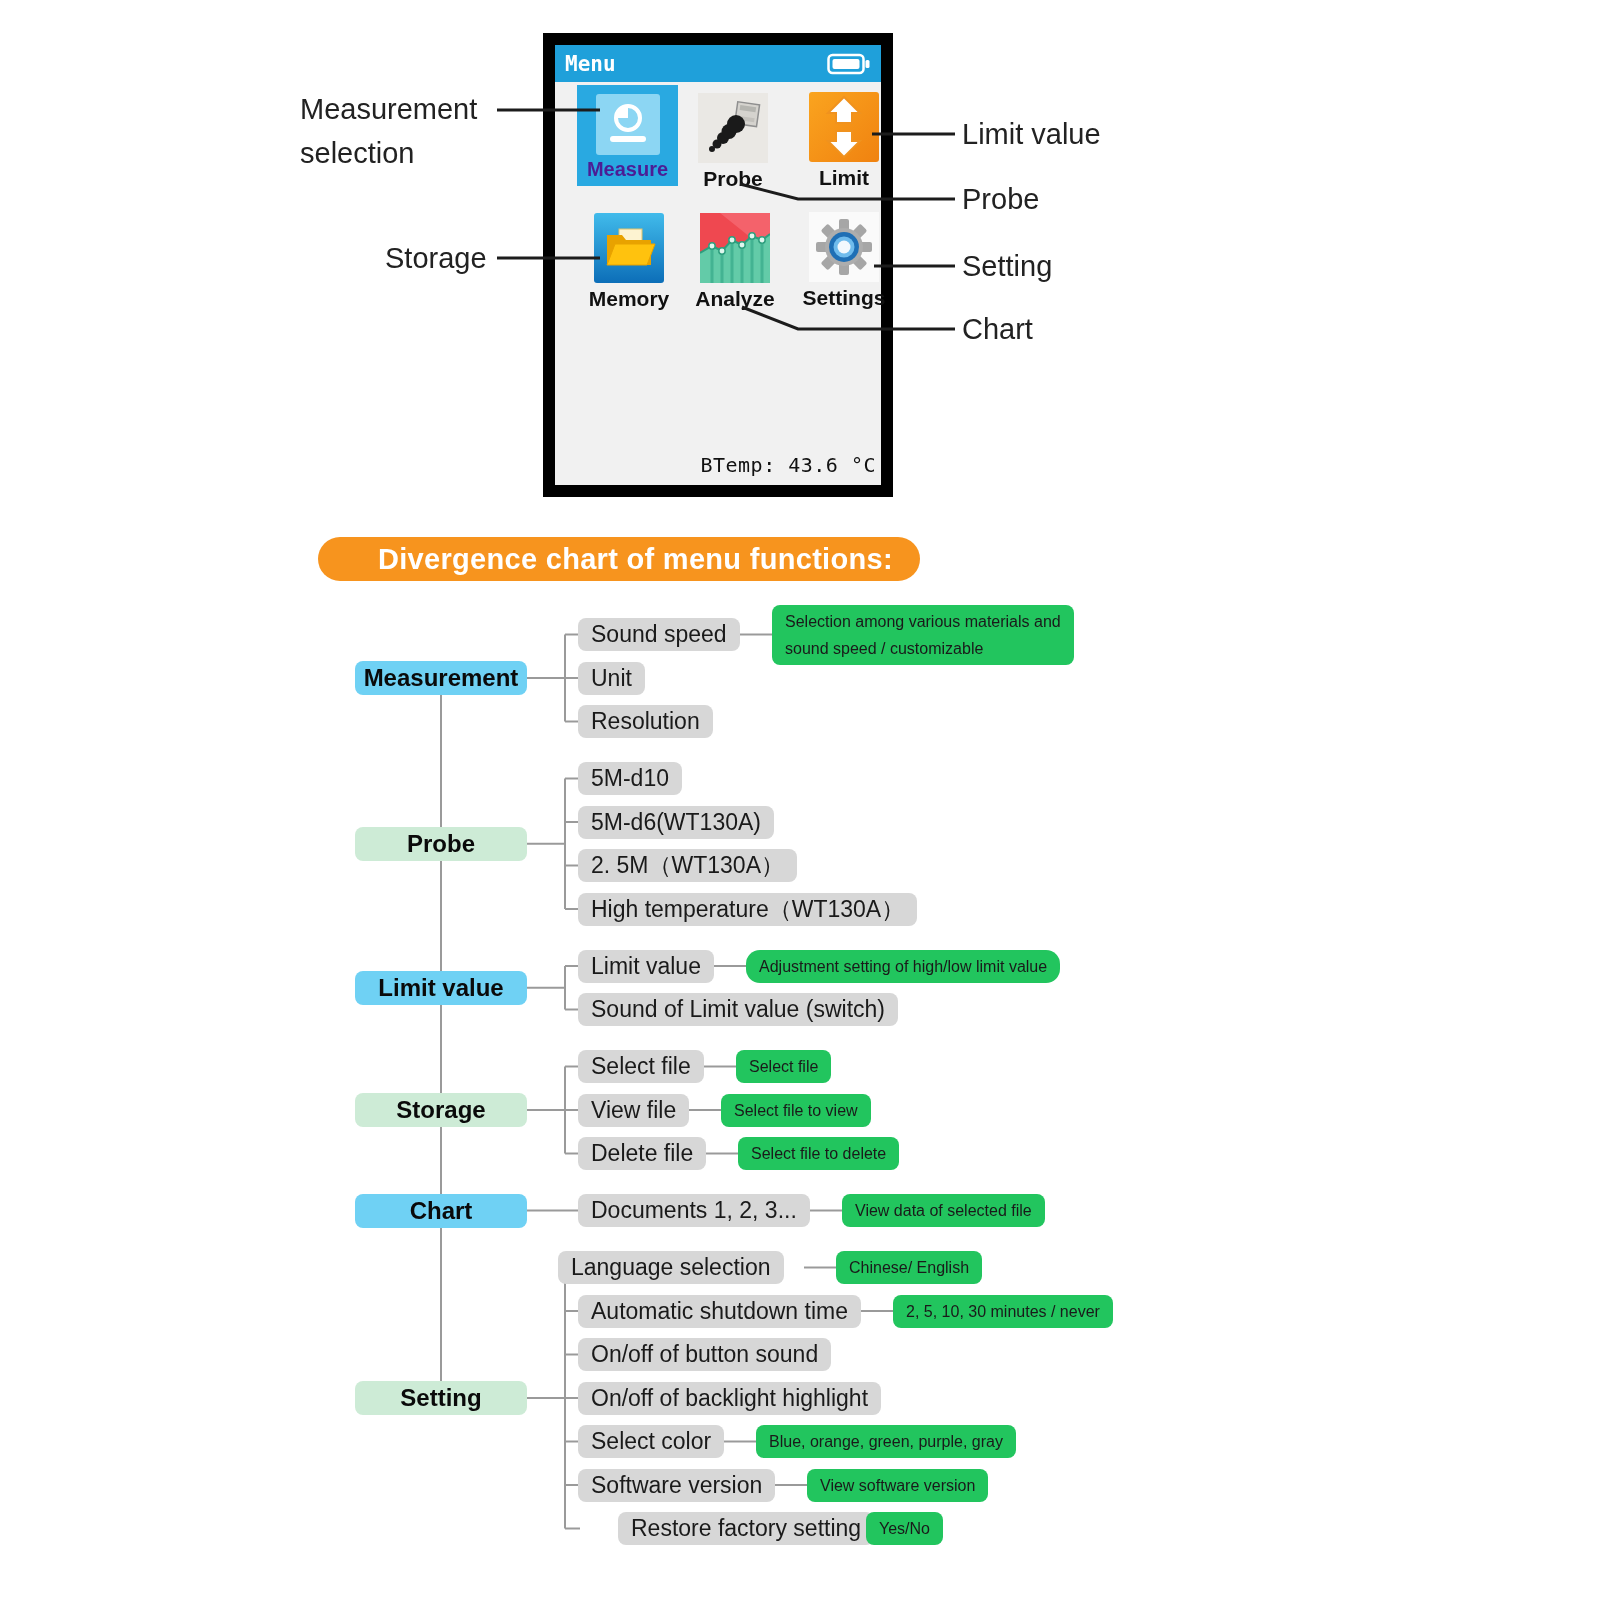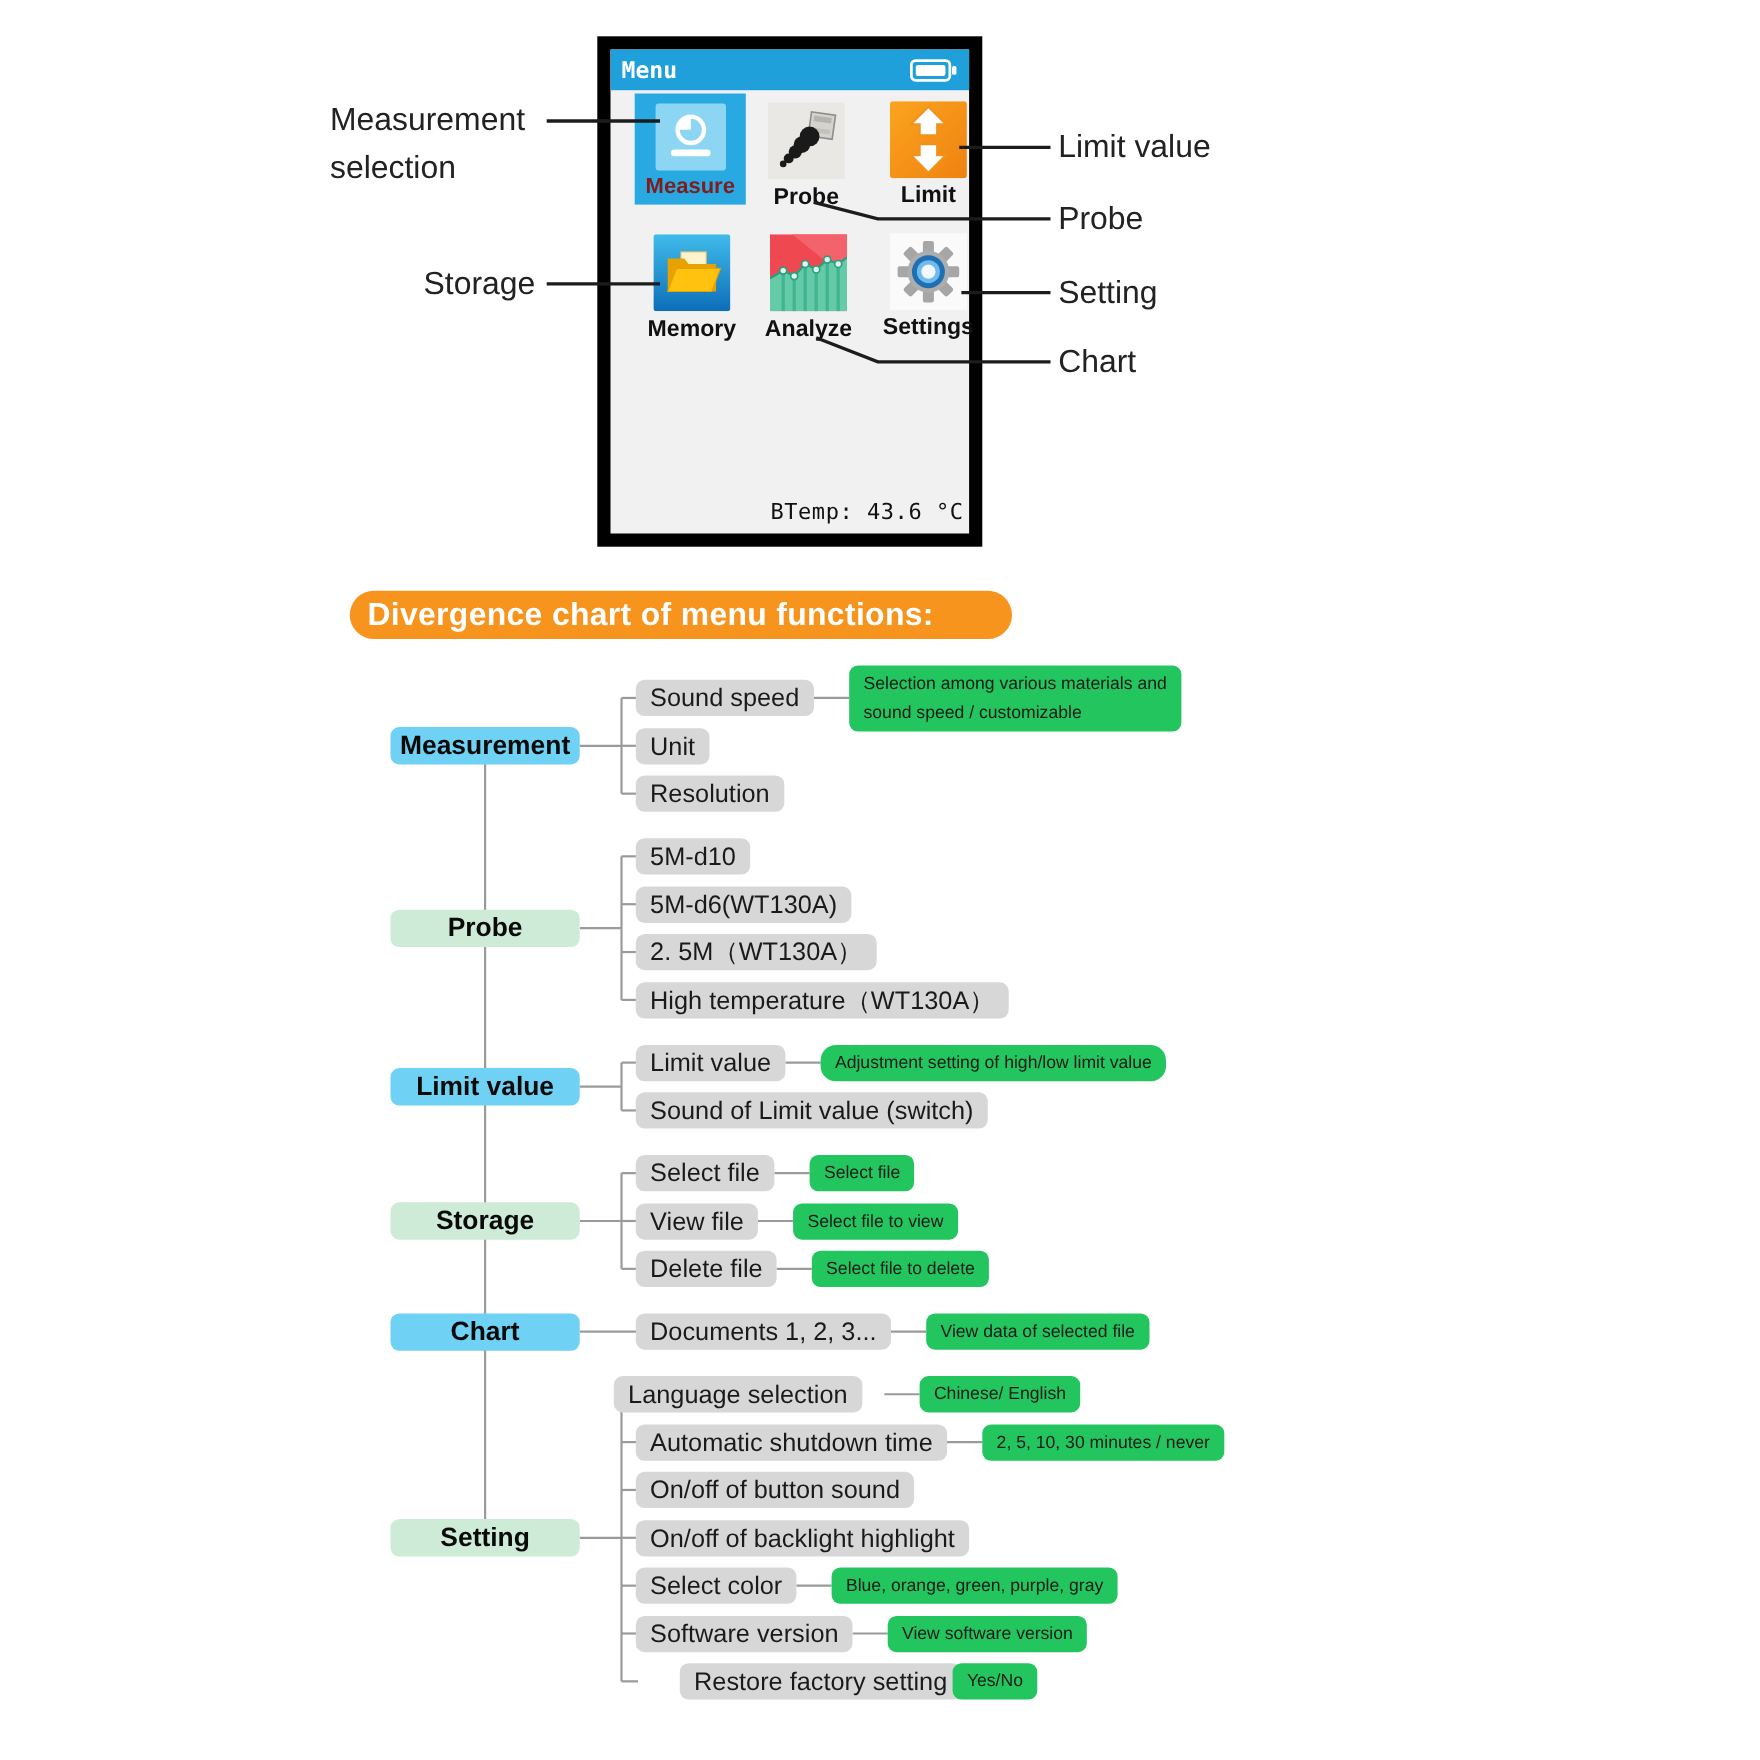--- a/index.html
+++ b/index.html
@@ -15,31 +15,31 @@
   .device-screen{position:absolute;left:555px;top:45px;width:326px;height:440px;background:#f1f1f1;}
   .titlebar{position:absolute;left:555px;top:45px;width:326px;height:37px;background:#1fa0da;
             display:flex;align-items:center;justify-content:space-between;padding:0 10px;box-sizing:border-box;}
   .titlebar .t{color:#fff;font-family:"DejaVu Sans Mono", monospace;font-weight:bold;font-size:21px;}
   .tile{position:absolute;width:90px;display:flex;flex-direction:column;align-items:center;}
   .tile .lbl{margin-top:4px;font-weight:bold;font-size:21px;color:#111;}
   .tile-selected{position:absolute;left:577px;top:85px;width:101px;height:101px;background:#29a9e1;
                  display:flex;flex-direction:column;align-items:center;}
   .tile-selected .inner{margin-top:9px;width:64px;height:61px;background:#8cd6f3;border-radius:3px;
                         display:flex;align-items:center;justify-content:center;}
-  .tile-selected .lbl{margin-top:3px;font-weight:bold;font-size:20px;color:#7f1d1d;}
+  .tile-selected .lbl{margin-top:3px;font-weight:bold;font-size:20px;color:#4c1d95;}
   .status{position:absolute;left:600px;top:453px;width:276px;text-align:right;
           font-family:"DejaVu Sans Mono", monospace;font-size:20px;color:#111;letter-spacing:.5px;}
 
   
   .callout{position:absolute;font-size:29px;color:#222;line-height:44px;white-space:pre-line;}
 
   
   .banner{position:absolute;left:318px;top:537px;width:602px;height:44px;background:#f7941e;border-radius:22px;
           display:flex;align-items:center;padding-left:16px;box-sizing:border-box;}
-  .banner span{color:#fff;font-weight:bold;font-size:29px;letter-spacing:.3px;}
+  .banner span{color:#fff;font-weight:bold;font-size:29px;letter-spacing:.3px;margin-left:44px;}
 
   
   .parent-node{position:absolute;width:172px;height:34px;line-height:34px;text-align:center;
                font-weight:bold;font-size:24px;border-radius:8px;color:#0a0a0a;}
   .parent-node.blue{background:#6fd1f4;}
   .parent-node.green{background:#cdebd6;}
   .kid-box{position:absolute;height:33px;line-height:33px;padding:0 13px;background:#d7d7d7;
            border-radius:8px;font-size:23px;white-space:nowrap;}
   .desc-box{position:absolute;padding:3px 13px;background:#22c55e;border-radius:8px;font-size:16px;
             line-height:27px;white-space:pre-line;}

